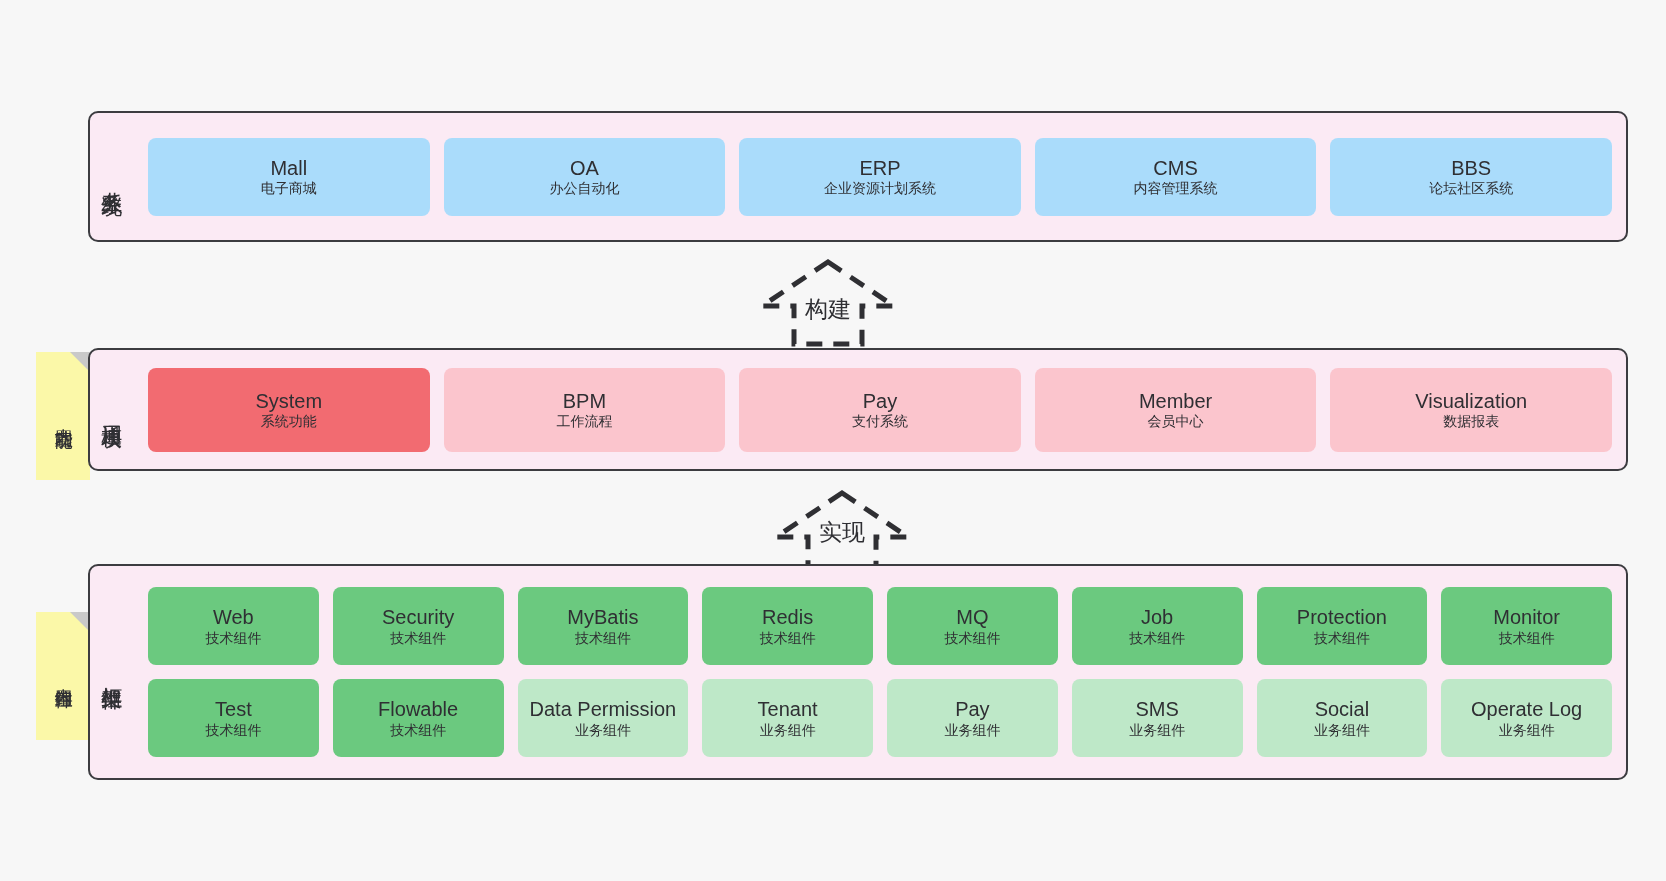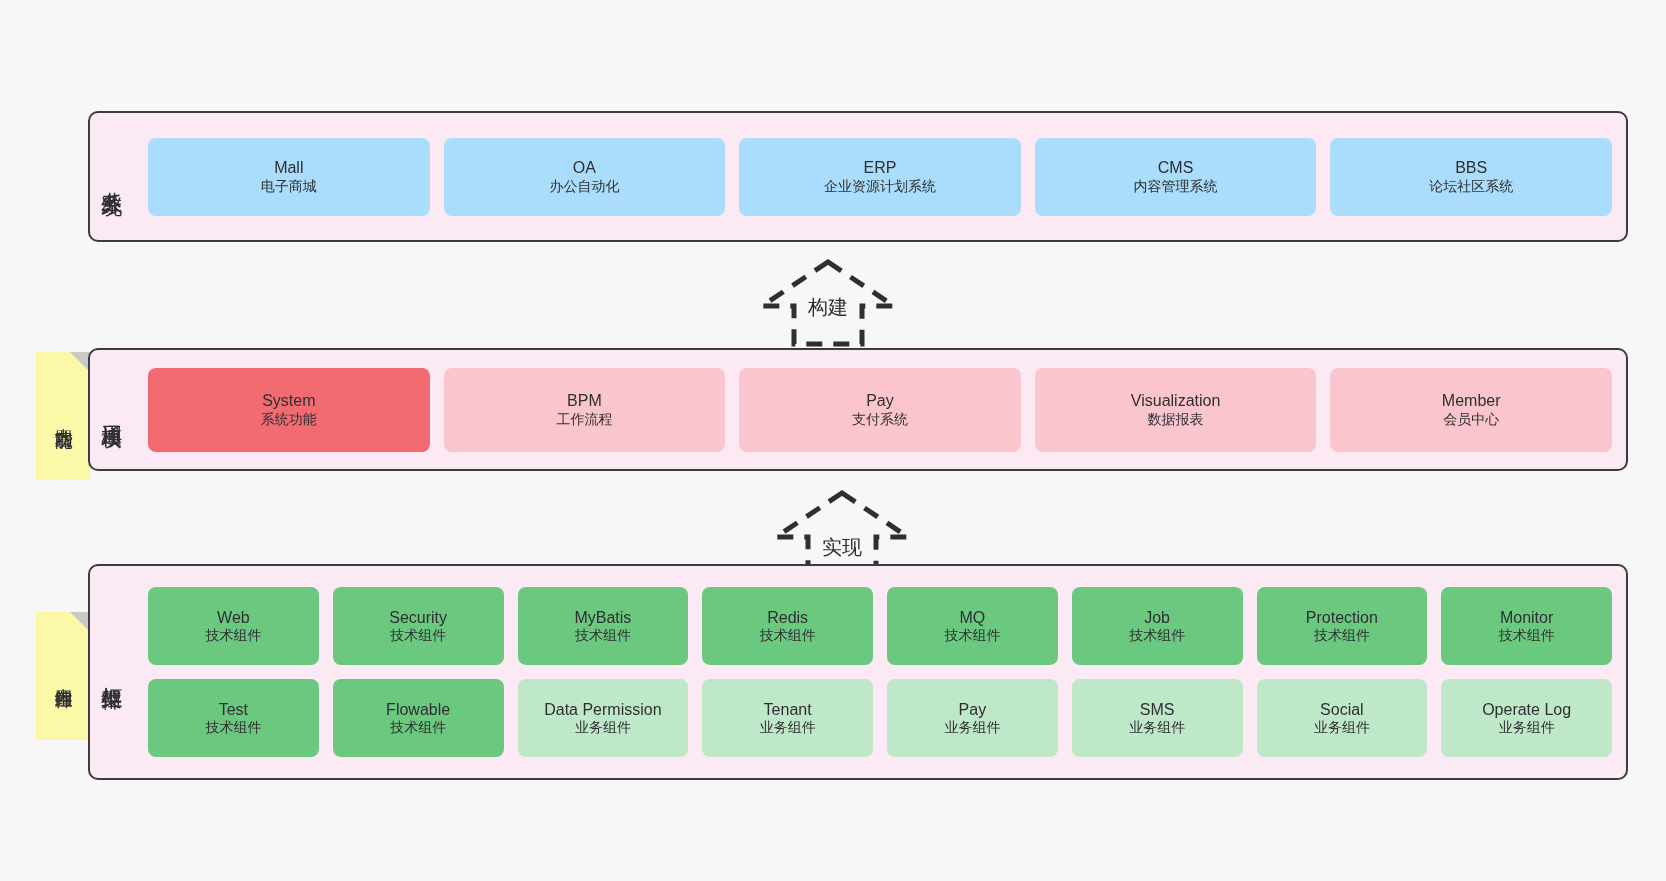--- a/index.html
+++ b/index.html
@@ -65,21 +65,21 @@
     border-radius:8px;
     display:flex;
     flex-direction:column;
     align-items:center;
     justify-content:center;
     text-align:center;
     line-height:1.22;
     box-sizing:border-box;
     padding:4px 6px;
   }
-  .card .t1{font-size:16px;color:#2f2f33;}
+  .card .t1{font-size:20px;color:#2f2f33;}
   .card .t2{font-size:14px;color:#2f2f33;}
 
   .h-biz{height:78px;}
   .h-mod{height:84px;}
   .h-fw{height:78px;}
 
   .c-blue{background:#aadcfb;}
   .c-red{background:#f26b71;}
   .c-pink{background:#fbc5cd;}
   .c-green{background:#6bc97f;}
@@ -111,21 +111,21 @@
     border-top:20px solid #c9c9c9;
   }
 
   
   .arrow{position:absolute;}
   .arrow svg{display:block;overflow:visible;}
   .arrow .alabel{
     position:absolute;
     left:50%;
     transform:translateX(-50%);
-    font-size:20px;
+    font-size:23px;
     color:#2f2f33;
     background:transparent;
     white-space:nowrap;
   }
 </style>
 </head>
 <body>
 
 <div id="stage">
 
@@ -176,35 +176,35 @@
       </div>
       <div class="card c-pink h-mod">
         <div class="t1">BPM</div>
         <div class="t2">工作流程</div>
       </div>
       <div class="card c-pink h-mod">
         <div class="t1">Pay</div>
         <div class="t2">支付系统</div>
       </div>
       <div class="card c-pink h-mod">
+        <div class="t1">Member</div>
+        <div class="t2">会员中心</div>
+      </div>
+      <div class="card c-pink h-mod">
         <div class="t1">Visualization</div>
         <div class="t2">数据报表</div>
-      </div>
-      <div class="card c-pink h-mod">
-        <div class="t1">Member</div>
-        <div class="t2">会员中心</div>
       </div>
     </div>
   </div>
 
   <div class="arrow" id="arrow-implement" style="left:772px;top:489px;width:140px;height:88px;">
     <svg width="140" height="88" viewBox="0 0 140 88" aria-hidden="true">
       <path d="M70 4 L136 48 L104 48 L104 86 L36 86 L36 48 L4 48 Z" fill="none" stroke="#2f2f33" stroke-width="5" stroke-dasharray="16 11" stroke-linecap="butt" stroke-linejoin="miter"></path>
     </svg>
-    <div class="alabel" style="top:45px;">实现</div>
+    <div class="alabel" style="top:28px;">实现</div>
   </div>
 
   <div class="note" id="note-components" style="left:36px;top:612px;height:128px;">
     <span class="fold"></span>
     <span>内置组件</span>
   </div>
 
   <div class="layer" id="layer-framework" style="left:88px;top:564px;width:1540px;height:216px;">
     <div class="layer-title">框架组件</div>
     <div class="layer-body two-rows">

